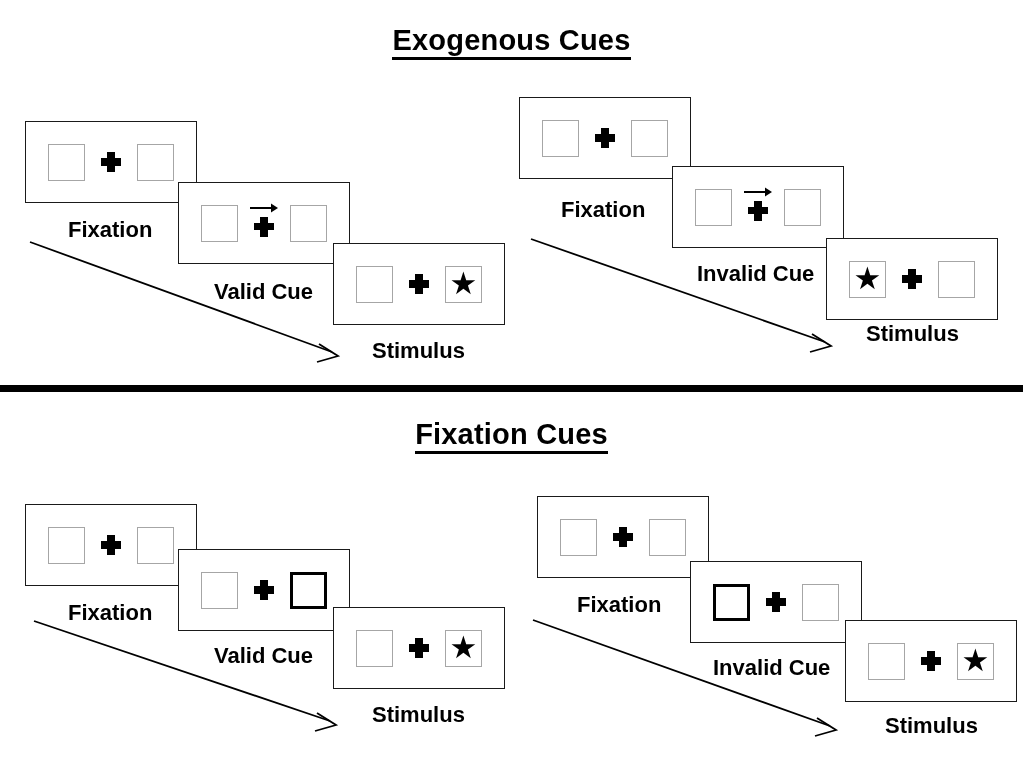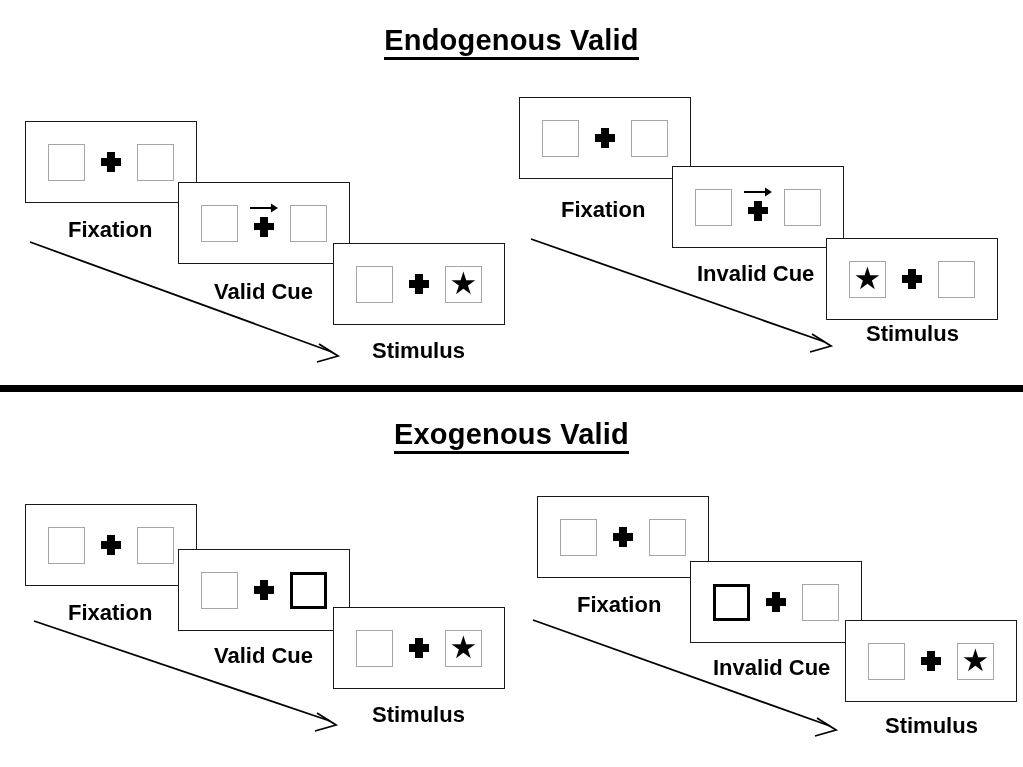--- a/index.html
+++ b/index.html
@@ -139,21 +139,21 @@
   
   .flow-arrow {
     position: absolute;
     pointer-events: none;
   }
 </style>
 </head>
 <body>
 
 <div class="section-title" style="top:24px;">
-  <span>Endogenous Valid</span>
+  <span>Exogenous Cues</span>
 </div>
 
 <div class="panel" style="left:25px; top:121px; width:172px; height:82px;">
   <div class="panel-inner">
     <div class="box"></div>
     <div class="cross-wrap">
       <div class="cross"></div>
     </div>
     <div class="box"></div>
   </div>
@@ -233,21 +233,21 @@
 <div class="caption" style="left:866px; top:321px;">Stimulus</div>
 
 <svg class="flow-arrow" style="left:528px; top:235px; width:320px; height:125px;" viewBox="0 0 320 125">
   <line x1="3" y1="4" x2="297" y2="107" stroke="#000" stroke-width="1.8"></line>
   <polyline points="284,99 303,111 282,117" fill="none" stroke="#000" stroke-width="1.8"></polyline>
 </svg>
 
 <div class="divider" style="top:385px;"></div>
 
 <div class="section-title" style="top:418px;">
-  <span>Exogenous Valid</span>
+  <span>Fixation Cues</span>
 </div>
 
 <div class="panel" style="left:25px; top:504px; width:172px; height:82px;">
   <div class="panel-inner">
     <div class="box"></div>
     <div class="cross-wrap">
       <div class="cross"></div>
     </div>
     <div class="box"></div>
   </div>

